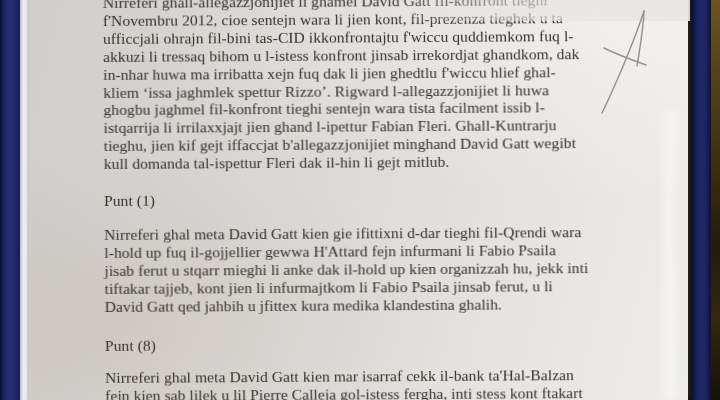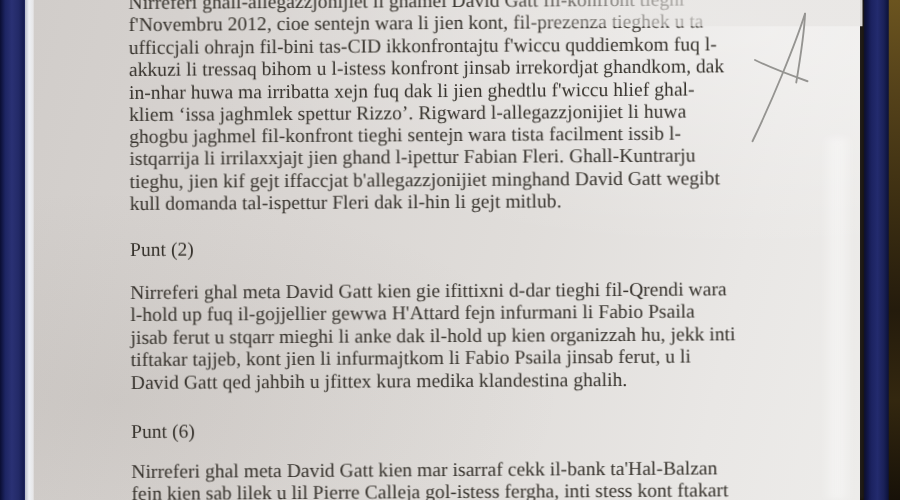--- a/index.html
+++ b/index.html
@@ -120,31 +120,31 @@
         <div class="line">ufficcjali ohrajn fil-bini tas-CID ikkonfrontajtu f'wiccu quddiemkom fuq l-</div>
         <div class="line">akkuzi li tressaq bihom u l-istess konfront jinsab irrekordjat ghandkom, dak</div>
         <div class="line">in-nhar huwa ma irribatta xejn fuq dak li jien ghedtlu f'wiccu hlief ghal-</div>
         <div class="line">kliem ‘issa jaghmlek spettur Rizzo’. Rigward l-allegazzjonijiet li huwa</div>
         <div class="line">ghogbu jaghmel fil-konfront tieghi sentejn wara tista facilment issib l-</div>
         <div class="line">istqarrija li irrilaxxjajt jien ghand l-ipettur Fabian Fleri. Ghall-Kuntrarju</div>
         <div class="line">tieghu, jien kif gejt iffaccjat b'allegazzjonijiet minghand David Gatt wegibt</div>
         <div class="line">kull domanda tal-ispettur Fleri dak il-hin li gejt mitlub.</div>
       </div>
 
-      <div class="punt-label punt5">Punt (2)</div>
+      <div class="punt-label punt5">Punt (1)</div>
 
       <div class="par p5">
         <div class="line">Nirreferi ghal meta David Gatt kien gie ifittixni d-dar tieghi fil-Qrendi wara</div>
         <div class="line">l-hold up fuq il-gojjellier gewwa H'Attard fejn infurmani li Fabio Psaila</div>
         <div class="line">jisab ferut u stqarr mieghi li anke dak il-hold up kien organizzah hu, jekk inti</div>
         <div class="line">tiftakar tajjeb, kont jien li infurmajtkom li Fabio Psaila jinsab ferut, u li</div>
         <div class="line">David Gatt qed jahbih u jfittex kura medika klandestina ghalih.</div>
       </div>
 
-      <div class="punt-label punt6">Punt (6)</div>
+      <div class="punt-label punt6">Punt (8)</div>
 
       <div class="par p6">
         <div class="line">Nirreferi ghal meta David Gatt kien mar isarraf cekk il-bank ta'Hal-Balzan</div>
         <div class="line">fejn kien sab lilek u lil Pierre Calleja gol-istess fergha, inti stess kont ftakart</div>
       </div>
 
     </div>
 
     <div class="sheen"></div>
   </div>

